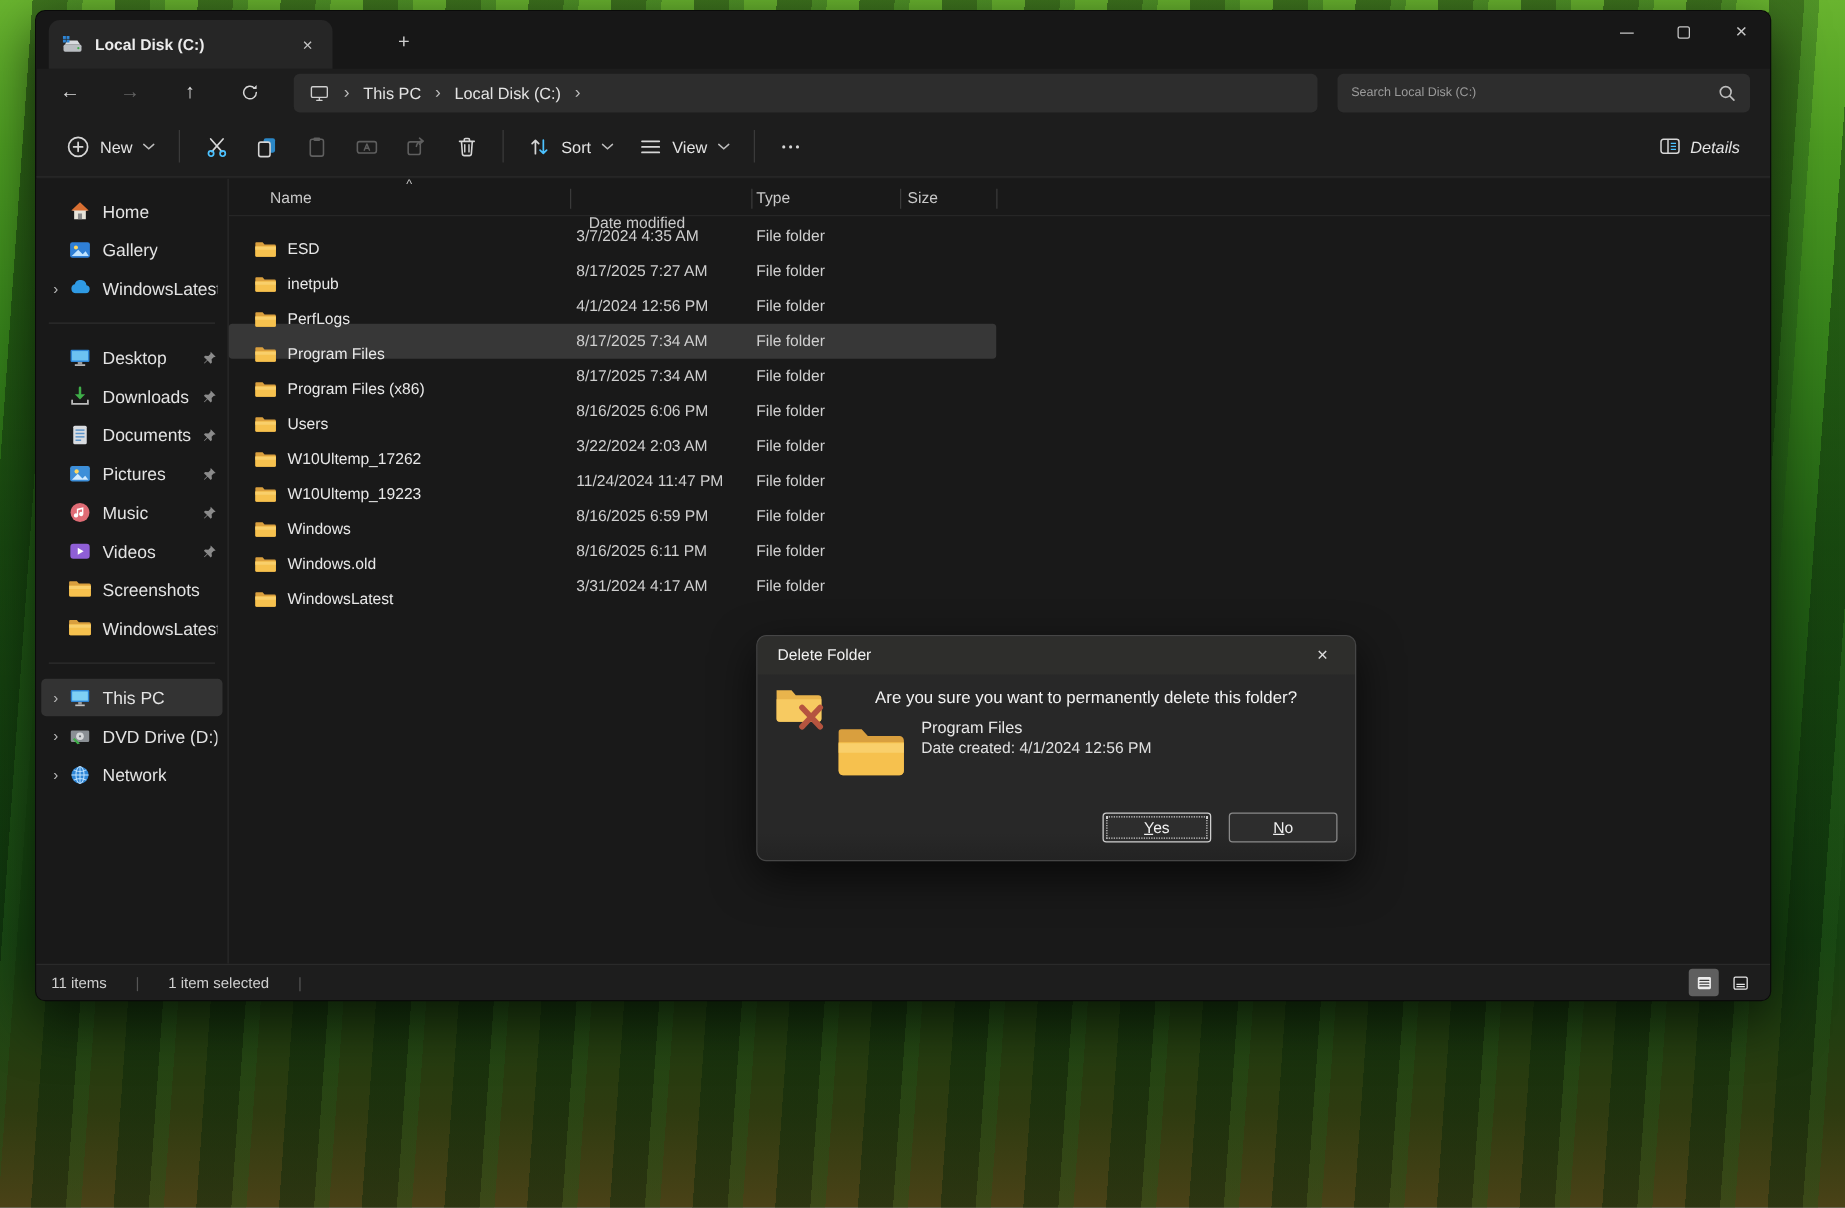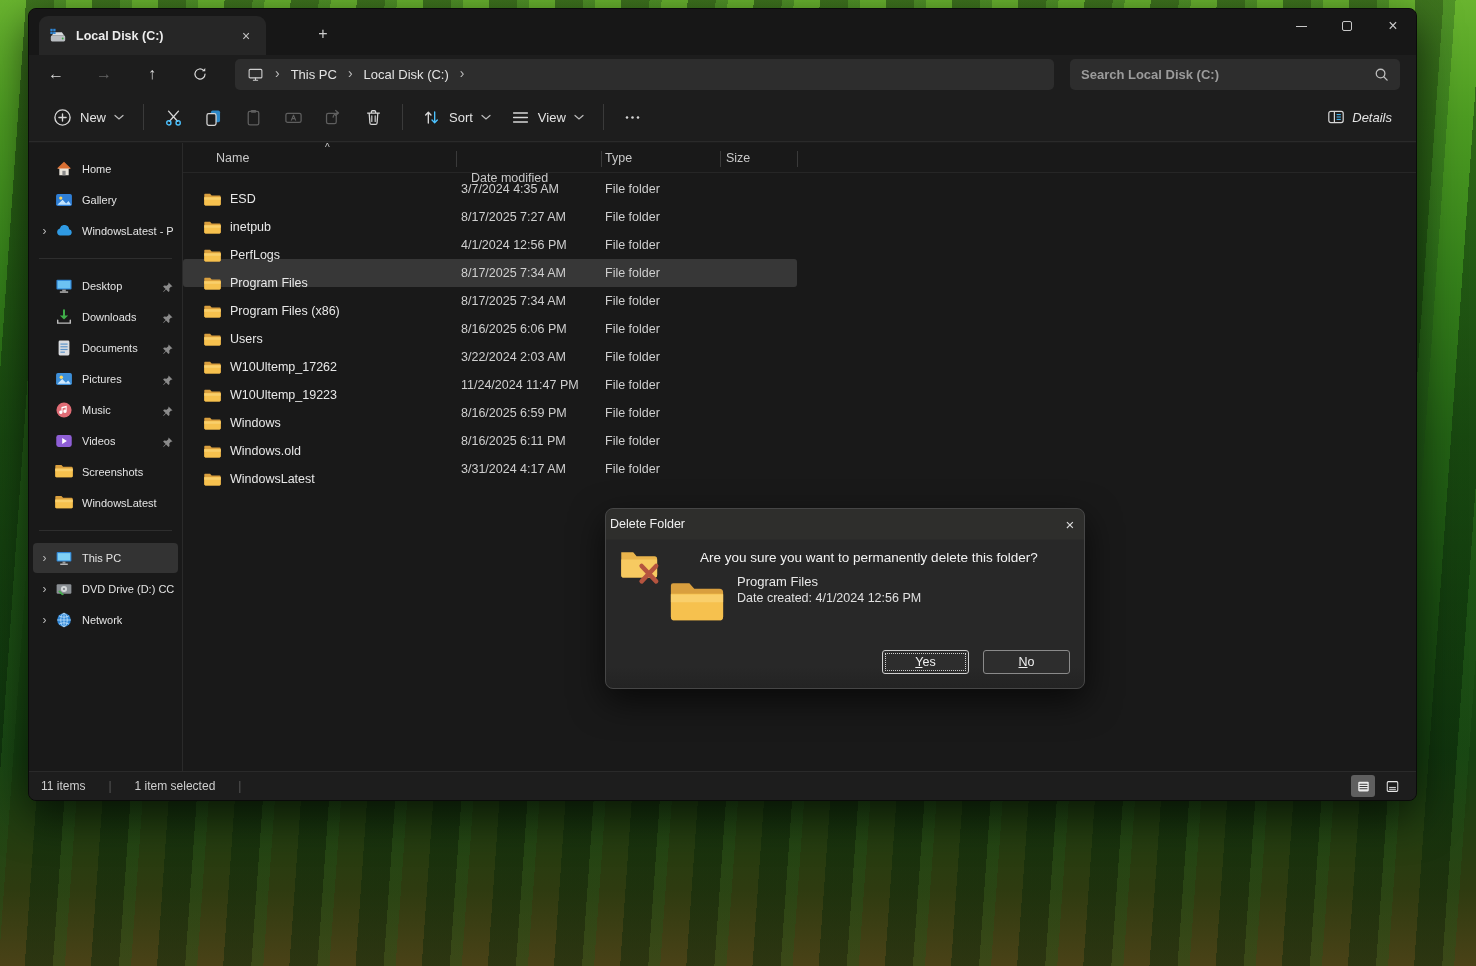--- a/index.html
+++ b/index.html
@@ -39,22 +39,22 @@
     color:#d9d9d9;font-size:16px;border-radius:4px;}
   .navbtn.disabled{color:#636363;}
   .nicon{width:16px;height:16px;}
   .addressbar{flex:1;height:31px;margin:0 16px 0 4px;background:#2d2d2d;border-radius:5px;
     display:flex;align-items:center;padding:0 12px;gap:11px;font-size:13px;color:#e3e3e3;}
   .crumb-icon{width:17px;height:17px;}
   .crumb-sep{color:#bdbdbd;font-size:14px;transform:translateY(-1px);}
   .crumb{white-space:nowrap;}
   .searchbox{width:330px;height:31px;background:#2d2d2d;border-radius:5px;display:flex;
     align-items:center;padding:0 11px;margin-right:6px;}
-  .searchbox input{flex:1;background:transparent;border:none;outline:none;color:#fde047;font-size:13px;
-    font-family:"Liberation Sans","DejaVu Sans",sans-serif;font-weight:bold;}
+  .searchbox input{flex:1;background:transparent;border:none;outline:none;color:#fde047;font-size:10px;
+    font-family:"Liberation Sans","DejaVu Sans",sans-serif;}
   .searchbox input::placeholder{color:#9b9b9b;}
   .search-ic{width:15px;height:15px;}
 
   
   .toolbar{display:flex;align-items:center;height:49px;padding:0 14px;border-bottom:1px solid #2a2a2a;}
   .tbtn{display:flex;align-items:center;gap:8px;padding:0 10px;height:34px;border-radius:4px;
     color:#e3e3e3;font-size:13px;}
   .ti{width:19px;height:19px;}
   .chev{width:10px;height:7px;}
   .ibtn{width:40px;height:34px;display:flex;align-items:center;justify-content:center;border-radius:4px;}
@@ -63,21 +63,21 @@
     padding:0 10px;height:34px;border-radius:4px;font-style:italic;}
   .dti{width:18px;height:18px;}
 
   
   .content{position:absolute;top:134px;left:0;right:0;bottom:29px;display:flex;background:#191919;}
   .sidebar{width:154px;border-right:1px solid #2a2a2a;padding-top:10px;overflow:hidden;}
   .side-item{height:30px;margin:1px 4px;border-radius:4px;display:flex;align-items:center;padding:0 4px;}
   .side-item.selected{background:#333333;}
   .side-chev{width:15px;font-size:12px;color:#b9b9b9;text-align:center;flex:none;}
   .side-icon{width:18px;height:18px;margin:0 9px 0 3px;flex:none;}
-  .side-label{font-size:11px;color:#e3e3e3;white-space:nowrap;overflow:hidden;}
+  .side-label{font-size:14px;color:#e3e3e3;white-space:nowrap;overflow:hidden;}
   .side-pin{width:13px;height:13px;margin-left:auto;flex:none;opacity:.85;}
   .side-sep{height:1px;background:#2e2e2e;margin:12px 10px;}
 
   
   .filepane{flex:1;position:relative;padding-top:2px;}
   .col-headers{position:relative;height:28px;border-bottom:1px solid #262626;font-size:12.5px;color:#c9c9c9;}
   .colh{position:absolute;top:6px;white-space:nowrap;}
   .colh.c-name{left:33px;}
   .colh.c-date{left:288px;margin-top:20px;}
   .colh.c-type{left:422px;}
@@ -99,21 +99,21 @@
   .sdiv{color:#565656;}
   .viewtoggles{margin-left:auto;display:flex;gap:5px;}
   .vt{width:24px;height:22px;border-radius:3px;display:flex;align-items:center;justify-content:center;}
   .vt span{width:15px;height:15px;display:block;}
   .vt.active{background:#5f5f5f;}
 
   
   .dialog{position:absolute;left:605px;top:508px;width:480px;height:181px;
     background:linear-gradient(180deg,#2e2e2c 0,#2e2e2c 30px,#282828 31px,#282828 88%,#232323 100%);
     border:1px solid #464646;border-radius:8px;box-shadow:0 12px 34px rgba(0,0,0,.65);color:#eee;}
-  .dlg-title{height:30px;display:flex;align-items:center;padding:0 4px;font-size:12.5px;color:#f0f0f0;}
+  .dlg-title{height:30px;display:flex;align-items:center;padding:0 16px;font-size:12.5px;color:#f0f0f0;}
   .dlg-close{margin-left:auto;font-size:15px;color:#dcdcdc;width:20px;text-align:center;}
   .dlg-delicon{position:absolute;left:13px;top:38px;width:42px;height:38px;}
   .dlg-msg{position:absolute;left:62px;top:41px;font-size:13.5px;color:#f2f2f2;margin-left:32px;}
   .dlg-folder{position:absolute;left:64px;top:68px;width:54px;height:46px;}
   .dlg-item-name{position:absolute;left:131px;top:65px;font-size:13px;color:#e8e8e8;}
   .dlg-item-detail{position:absolute;left:131px;top:82px;font-size:12.5px;color:#e0e0e0;}
   .dlg-btn{position:absolute;top:141px;width:87px;height:24px;background:#2d2d2d;
     border:1px solid #8a8a8a;border-radius:3px;color:#f0f0f0;font-size:12.5px;
     font-family:"Liberation Sans","DejaVu Sans",sans-serif;}
   .dlg-btn.focus{left:276px;border-color:#cfcfcf;outline:1px dotted #cfcfcf;outline-offset:-4px;}

